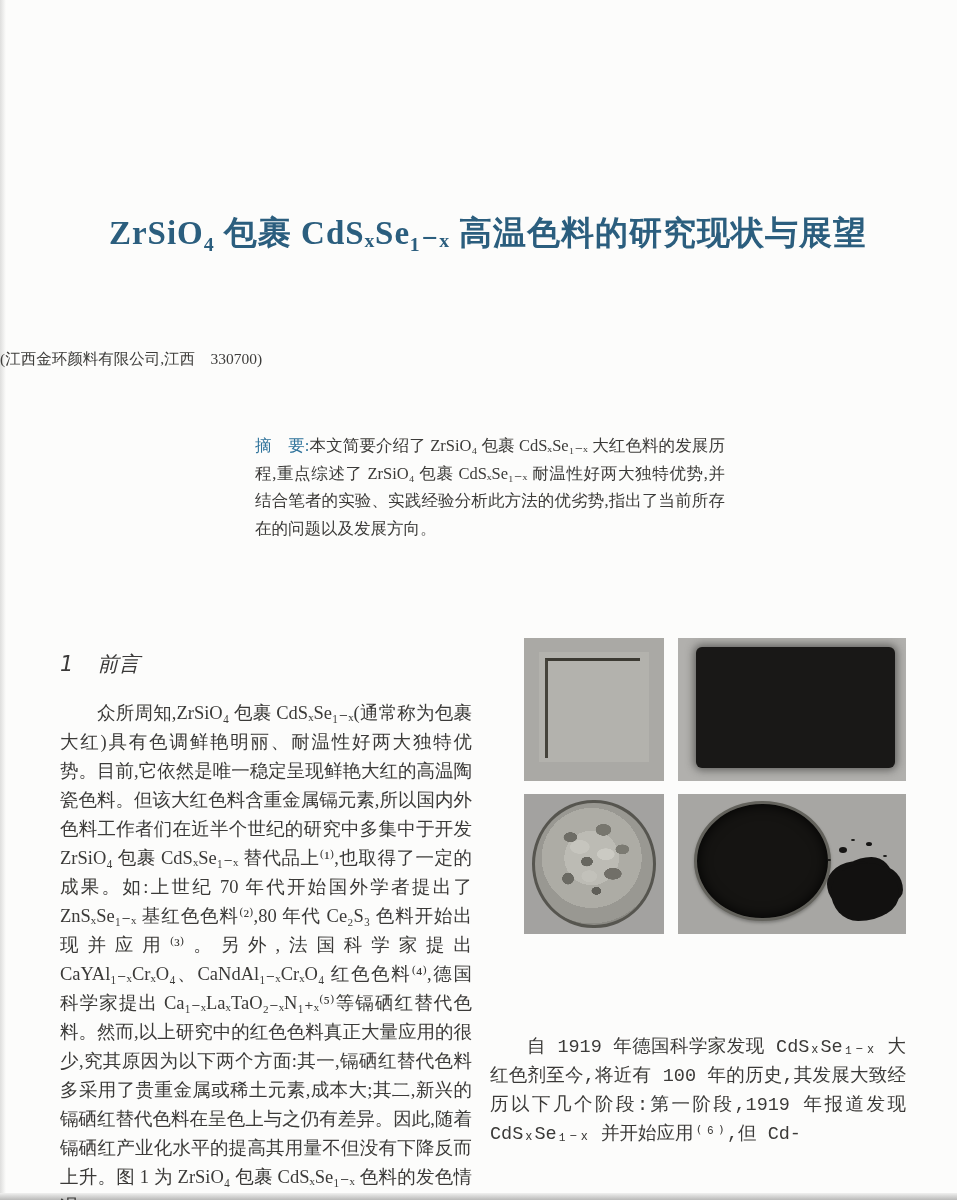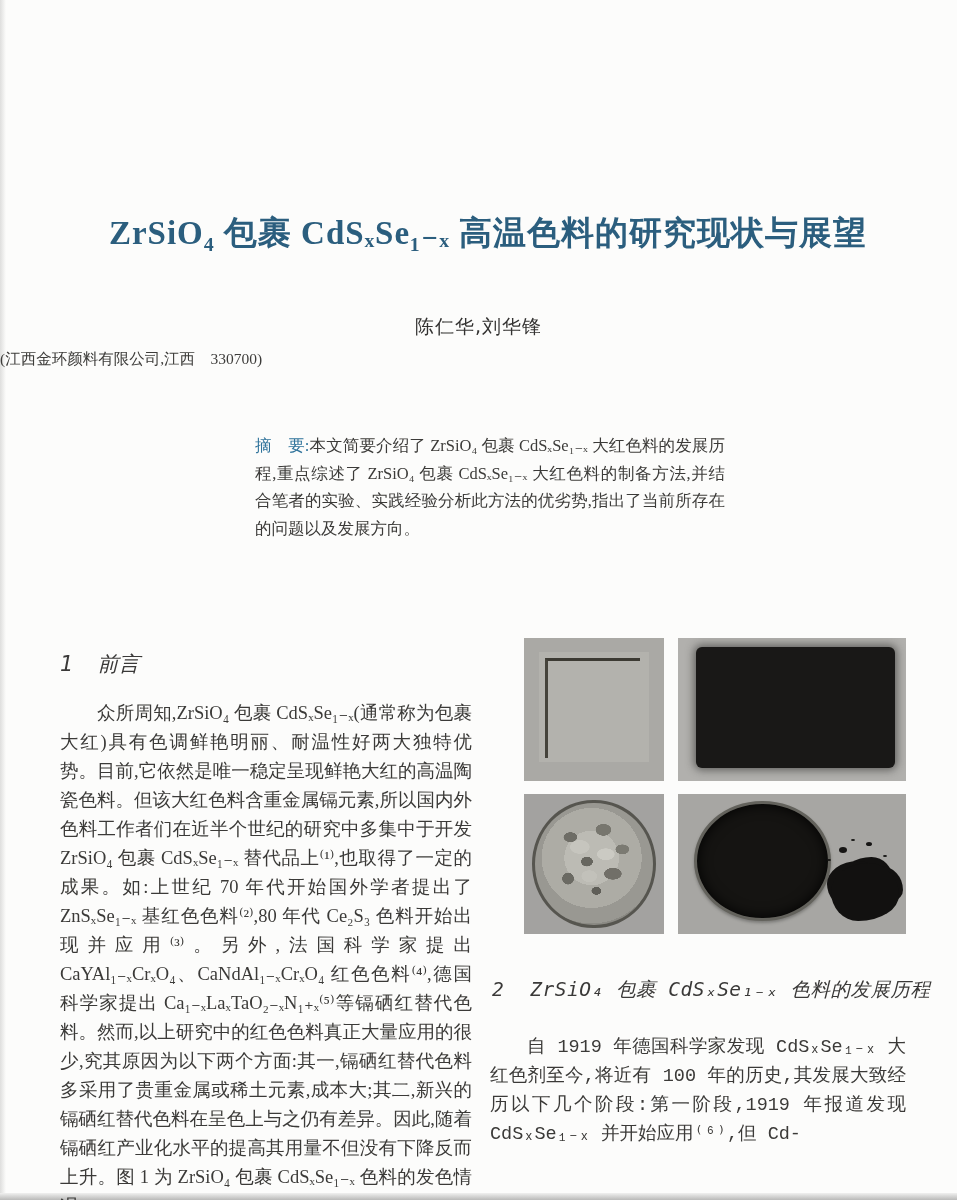--- a/index.html
+++ b/index.html
@@ -152,25 +152,24 @@
 </head>
 <body>
 
 <div class="page">
 
   <div class="edge-left"></div>
   <div class="edge-bottom"></div>
 
   <h1 class="paper-title">ZrSiO₄ 包裹 CdSₓSe₁₋ₓ 高温色料的研究现状与展望</h1>
 
-  <div class="authors">陈仁华,刘华锋</div>
   <div class="affiliation">(江西金环颜料有限公司,江西　330700)</div>
 
   <div class="abstract">
-    <p><span class="lbl">摘　要:</span><span>本文简要介绍了 ZrSiO₄ 包裹 CdSₓSe₁₋ₓ 大红色料的发展历程,重点综述了 ZrSiO₄ 包裹 CdSₓSe₁₋ₓ 大红色料的制备方法,并结合笔者的实验、实践经验分析此方法的优劣势,指出了当前所存在的问题以及发展方向。</span></p>
+    <p><span class="lbl">摘　要:</span><span>本文简要介绍了 ZrSiO₄ 包裹 CdSₓSe₁₋ₓ 大红色料的发展历程,重点综述了 ZrSiO₄ 包裹 CdSₓSe₁₋ₓ 耐温性好两大独特优势,并结合笔者的实验、实践经验分析此方法的优劣势,指出了当前所存在的问题以及发展方向。</span></p>
   </div>
 
   <div class="sec-heading" id="sec1">
     <span class="num">1</span><span>前言</span>
   </div>
 
   <p class="body-par" id="intro-par">众所周知,ZrSiO₄ 包裹 CdSₓSe₁₋ₓ(通常称为包裹大红)具有色调鲜艳明丽、耐温性好两大独特优势。目前,它依然是唯一稳定呈现鲜艳大红的高温陶瓷色料。但该大红色料含重金属镉元素,所以国内外色料工作者们在近半个世纪的研究中多集中于开发 ZrSiO₄ 包裹 CdSₓSe₁₋ₓ 替代品上⁽¹⁾,也取得了一定的成果。如:上世纪 70 年代开始国外学者提出了 ZnSₓSe₁₋ₓ 基红色色料⁽²⁾,80 年代 Ce₂S₃ 色料开始出现并应用⁽³⁾。另外,法国科学家提出 CaYAl₁₋ₓCrₓO₄、CaNdAl₁₋ₓCrₓO₄ 红色色料⁽⁴⁾,德国科学家提出 Ca₁₋ₓLaₓTaO₂₋ₓN₁₊ₓ⁽⁵⁾等镉硒红替代色料。然而,以上研究中的红色色料真正大量应用的很少,究其原因为以下两个方面:其一,镉硒红替代色料多采用了贵重金属或稀土元素,成本大;其二,新兴的镉硒红替代色料在呈色上与之仍有差异。因此,随着镉硒红产业化水平的提高其用量不但没有下降反而上升。图 1 为 ZrSiO₄ 包裹 CdSₓSe₁₋ₓ 色料的发色情况。</p>
 
   <div class="figure1">
     <div class="photo ph-a">
@@ -182,19 +181,16 @@
     <div class="photo ph-c">
       <div class="dish-light"></div>
     </div>
     <div class="photo ph-d">
       <div class="dish-dark"></div>
       <div class="pile"></div>
     </div>
   </div>
 
 
-  <div class="sec-heading" id="sec2">
-    <span class="num">2</span><span>ZrSiO₄ 包裹 CdSₓSe₁₋ₓ 色料的发展历程</span>
-  </div>
 
   <p class="body-par" id="dev-par">自 1919 年德国科学家发现 CdSₓSe₁₋ₓ 大红色剂至今,将近有 100 年的历史,其发展大致经历以下几个阶段:第一阶段,1919 年报道发现 CdSₓSe₁₋ₓ 并开始应用⁽⁶⁾,但 Cd-</p>
 
 </div>
 
 </body></html>

